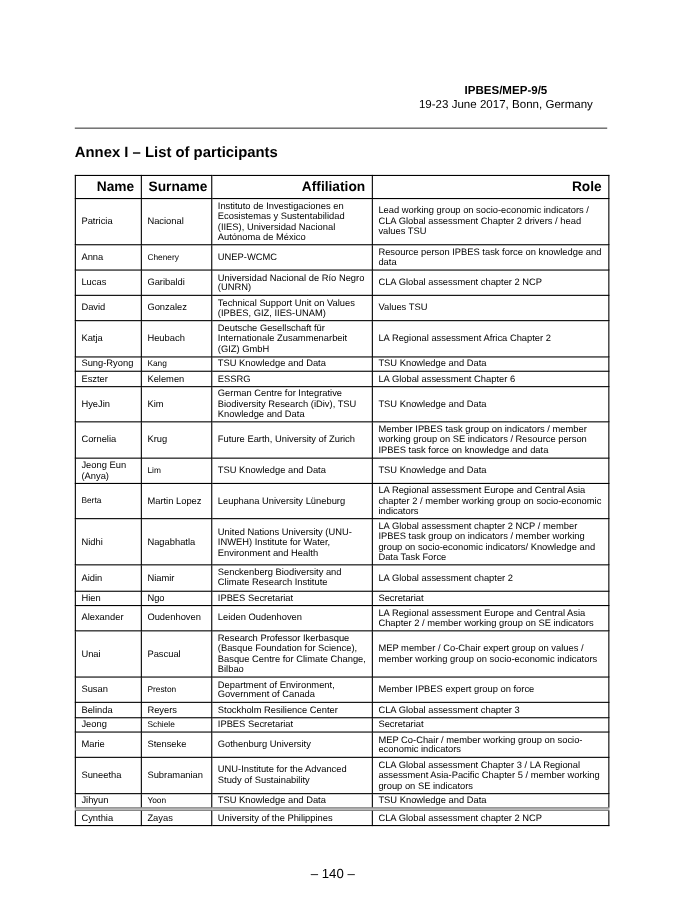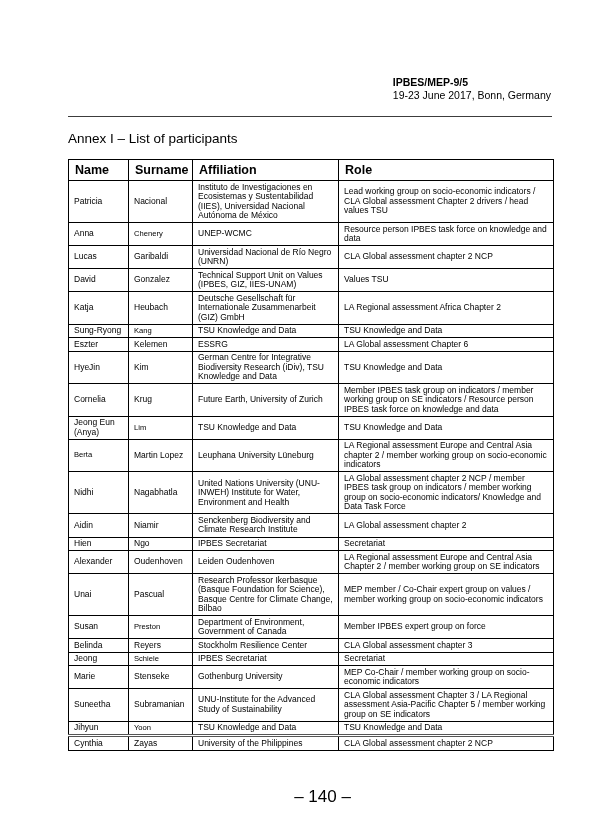--- a/index.html
+++ b/index.html
@@ -7,71 +7,71 @@
   .page {
     position:relative;
     width:613px; height:840px;
     background:#ffffff;
     font-family:"Liberation Sans", sans-serif;
     color:#000;
     overflow:hidden;
   }
   .doc-header {
     position:absolute;
-    top:76px; right:62px;
-    text-align:left;
+    top:76px; right:74px;
+    text-align:center;
     line-height:1.25;
   }
   .doc-ref  { font-size:10.5px; font-weight:bold; }
   .doc-date { font-size:10.5px; }
   .rule {
     position:absolute;
     top:116px; left:68px; width:484px;
     border-top:1.4px solid #3c3c3c;
   }
   .title {
     position:absolute;
     top:131px; left:68px;
-    font-size:13.5px; font-weight:normal;
+    font-size:13.5px; font-weight:bold;
   }
   table.participants {
     position:absolute;
     top:159px; left:68px;
     width:485px;
     border-collapse:collapse;
     table-layout:fixed;
   }
   table.participants, table.participants th, table.participants td {
     border:1px solid #000;
   }
   table.participants { border-width:1.5px; }
   col.c-name { width:60px; }
   col.c-surname { width:64px; }
   col.c-affiliation { width:146px; }
   col.c-role { width:215px; }
   th {
     font-size:12.5px; font-weight:bold;
-    text-align:left;
+    text-align:right;
     padding:3px 6px;
     border-bottom-width:1.5px !important;
   }
   td {
     font-size:8.5px;
     line-height:1.12;
     padding:1.5px 5px;
     vertical-align:middle;
     word-wrap:break-word;
   }
   td.small-font { font-size:7.6px; }
   tr.section-break td { border-top:3px double #555; }
   .page-number {
     position:absolute;
-    top:787px; left:80px; width:485px;
+    top:787px; left:60px; width:485px;
     text-align:center;
-    font-size:17px;
+    font-size:12px;
   }
 </style>
 </head>
 <body>
 
 <div class="page">
 
   <div class="doc-header">
     <div class="doc-ref">IPBES/MEP-9/5</div>
     <div class="doc-date">19-23 June 2017, Bonn, Germany</div>

